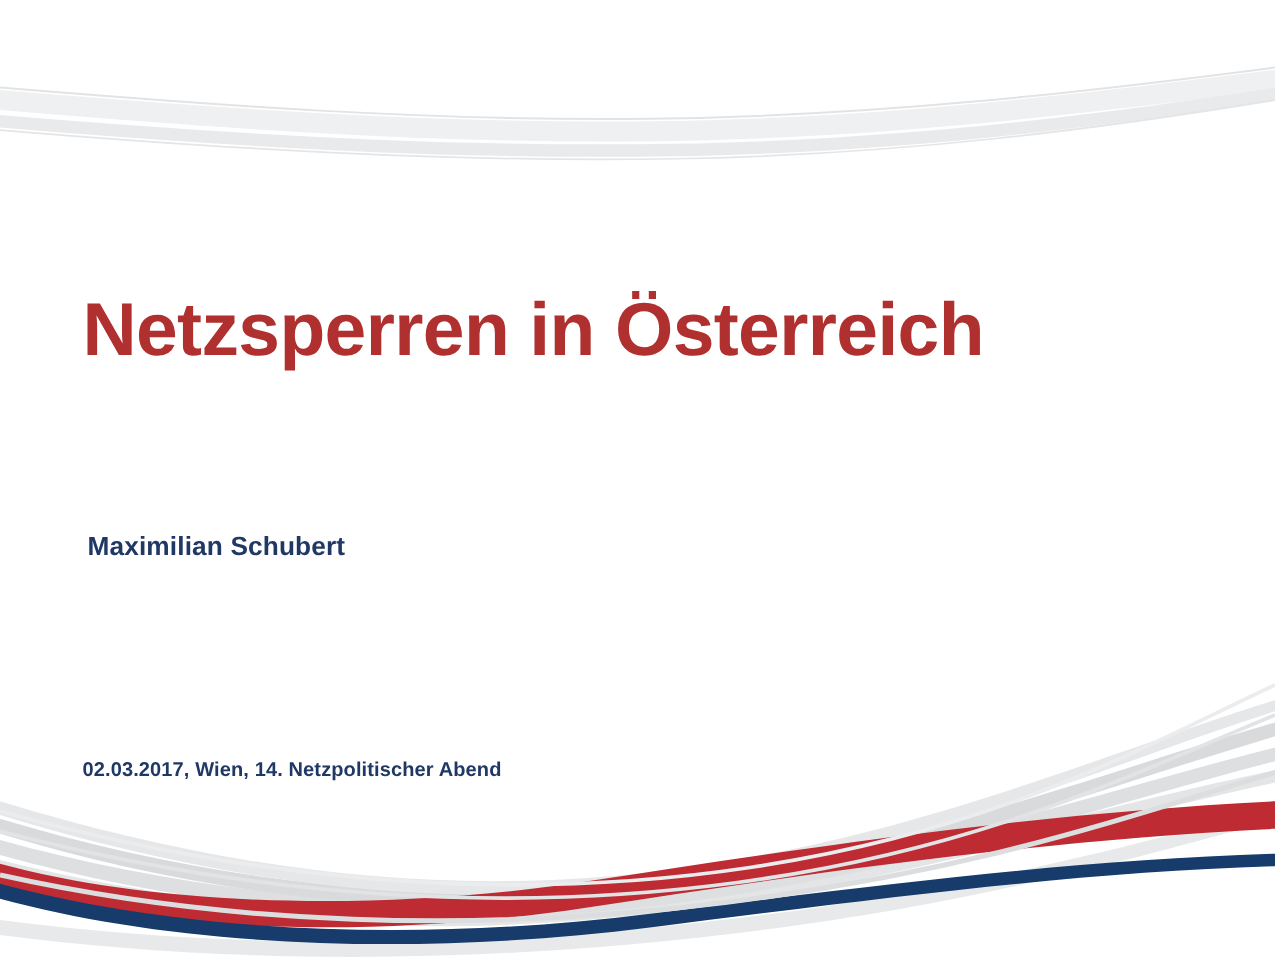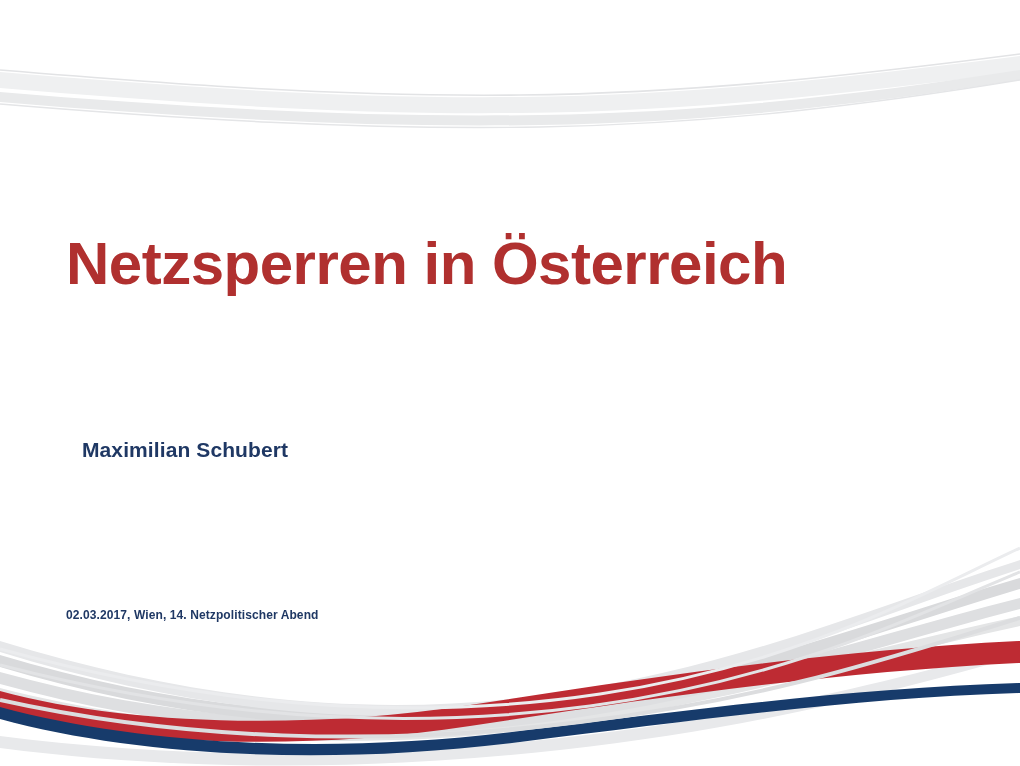--- a/index.html
+++ b/index.html
@@ -54,34 +54,34 @@
     font-weight: 700;
     letter-spacing: -0.5px;
     color: #b0302f;
     white-space: nowrap;
   }
 
   .slide-author {
     position: absolute;
     left: 66px;
     top: 422px;
-    margin: 16px;
+    margin: 4px;
     font-size: 21px;
     font-weight: 700;
     letter-spacing: 0.1px;
     color: #1f3864;
     white-space: nowrap;
   }
 
   .slide-meta {
     position: absolute;
     left: 66px;
     top: 608px;
     margin: 0;
-    font-size: 12px;
+    font-size: 16px;
     font-weight: 700;
     letter-spacing: 0.1px;
     color: #1f3864;
     white-space: nowrap;
   }
 
   
   .logo {
     position: absolute;
     left: 757px;

